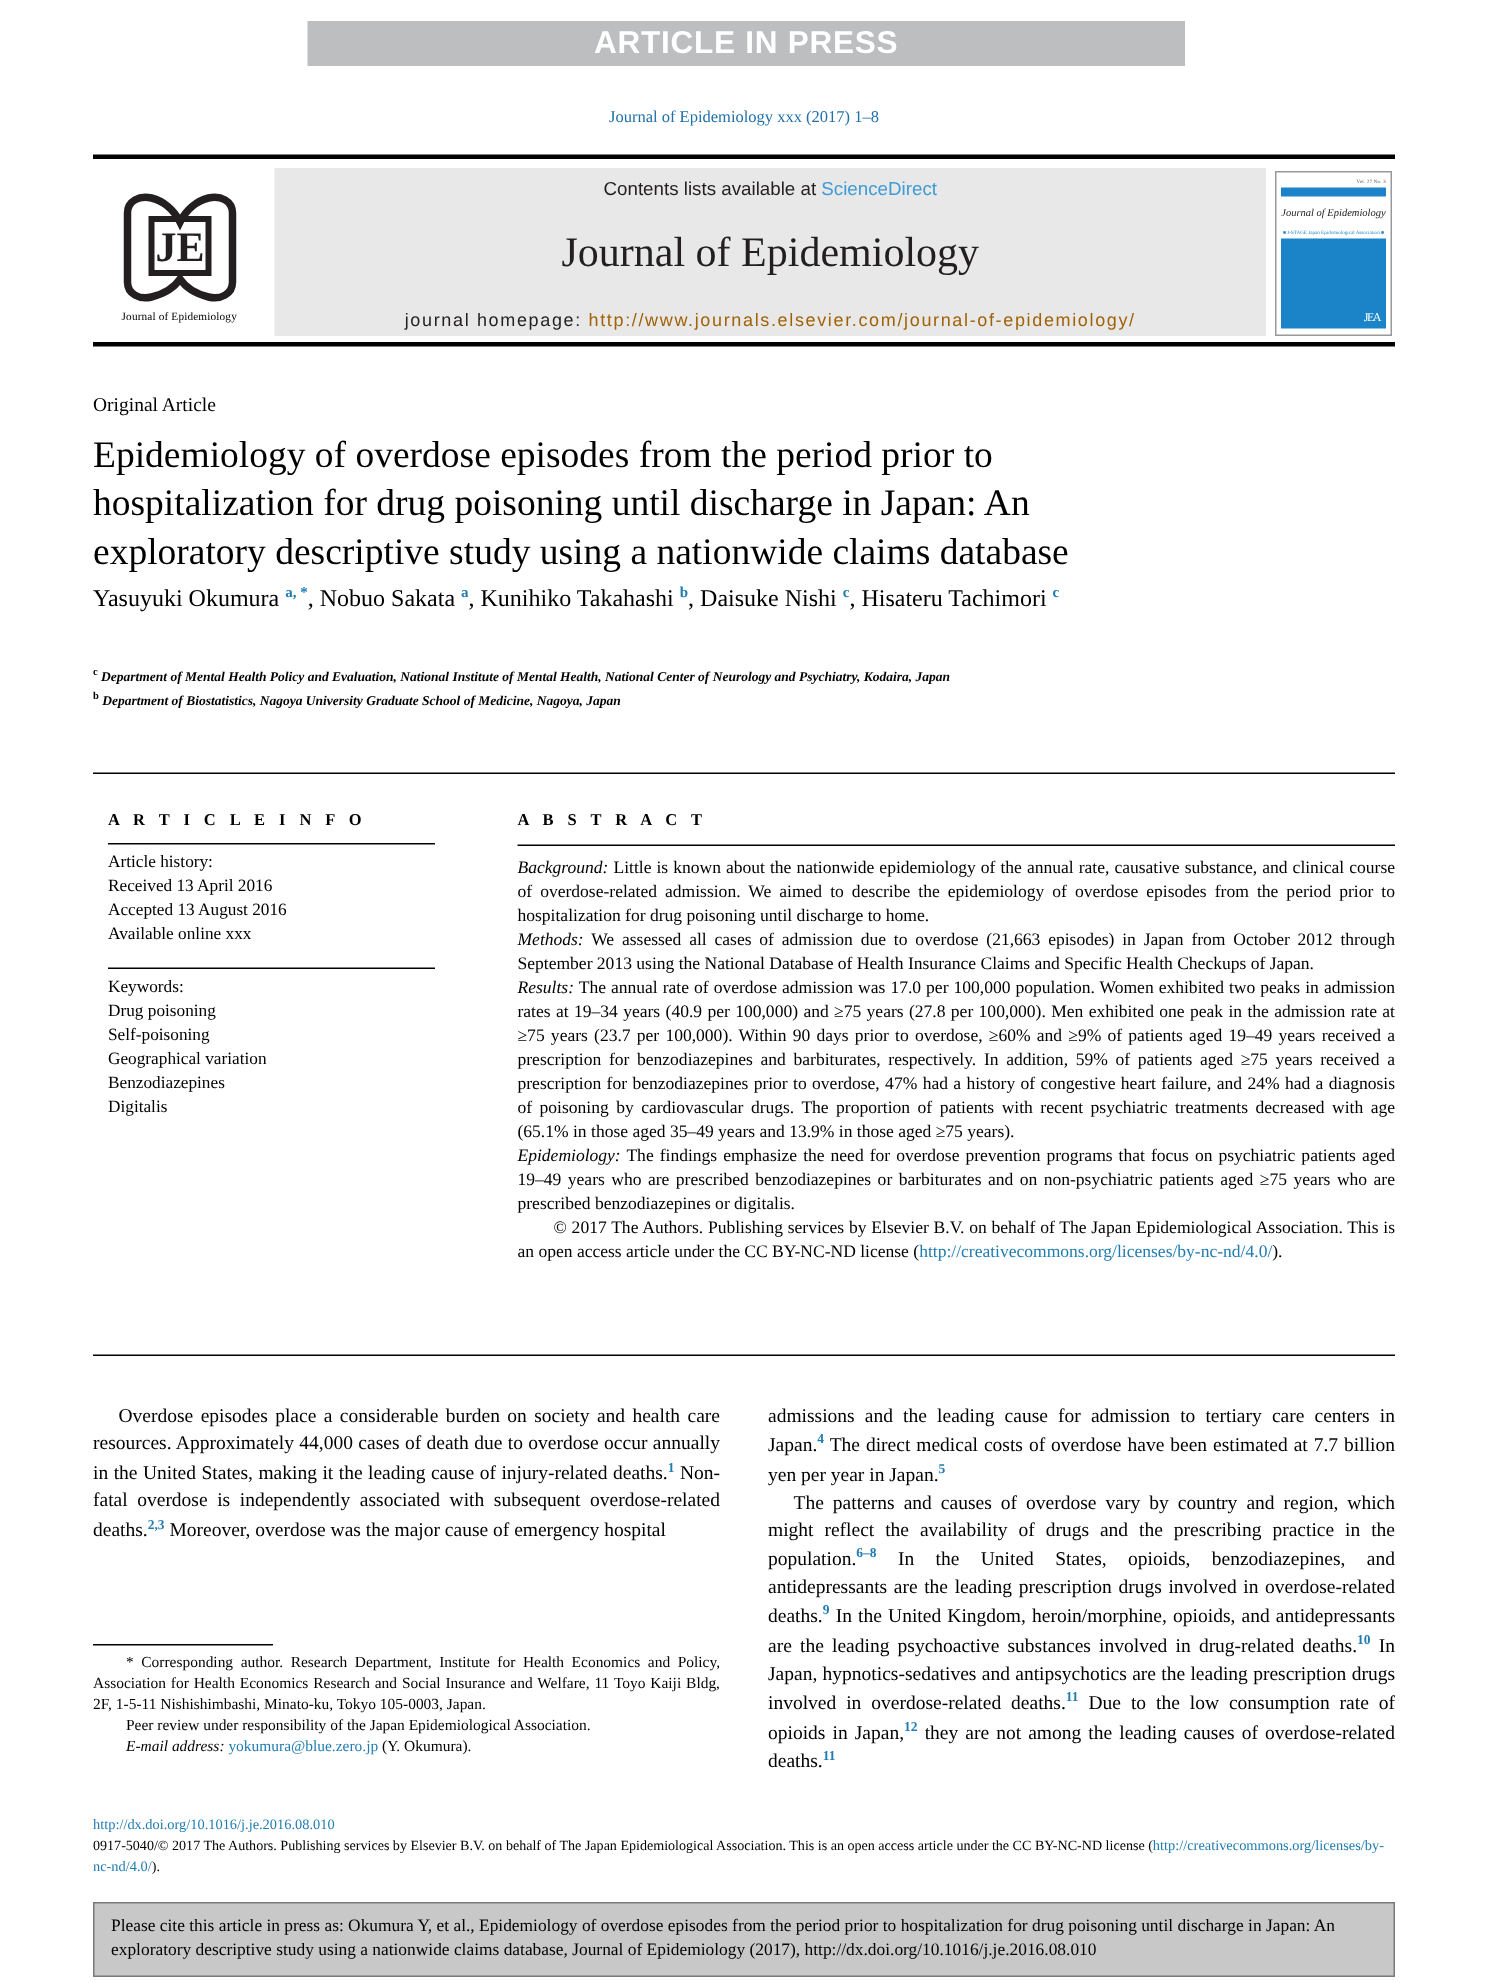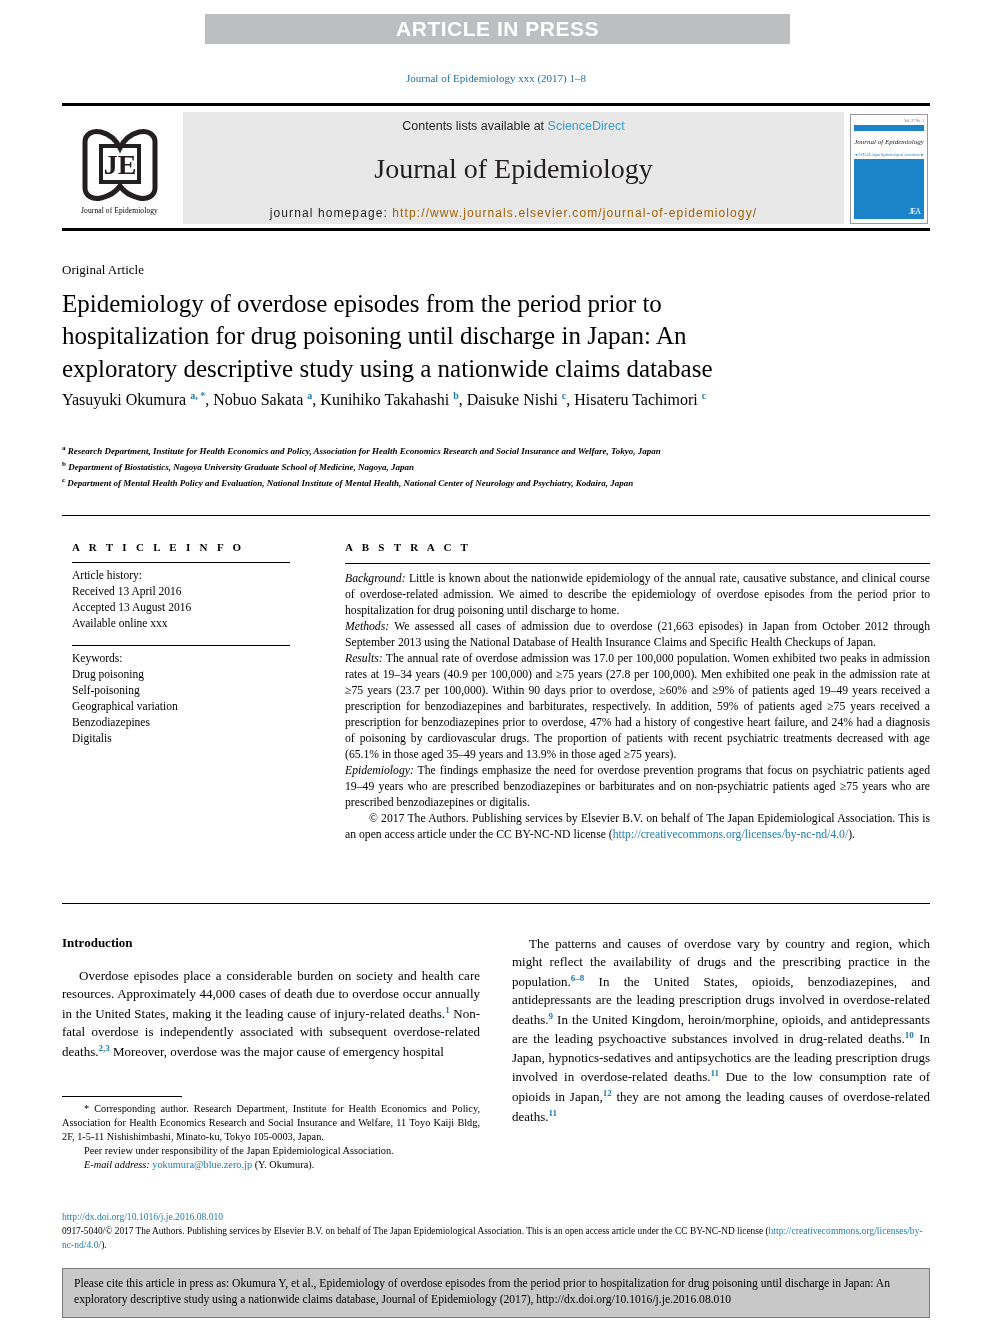--- a/index.html
+++ b/index.html
@@ -415,23 +415,22 @@
   </div>
 </div>
 
 <div class="article-type">Original Article</div>
 
 <h1 class="article-title" style="margin:0;font-weight:normal;">Epidemiology of overdose episodes from the period prior to hospitalization for drug poisoning until discharge in Japan: An exploratory descriptive study using a nationwide claims database</h1>
 
 <div class="authors"><span>Yasuyuki Okumura </span><sup>a, *</sup>, <span>Nobuo Sakata </span><sup>a</sup>, <span>Kunihiko Takahashi </span><sup>b</sup>, <span>Daisuke Nishi </span><sup>c</sup>, <span>Hisateru Tachimori </span><sup>c</sup></div>
 
 <div class="affiliations">
-    <div><sup>a</sup><span> Research Department, Institute for Health Economics and Policy, Association for Health Economics Research and Social Insurance and Welfare, Tokyo, Japan</span></div>
+    <div><sup>c</sup><span> Department of Mental Health Policy and Evaluation, National Institute of Mental Health, National Center of Neurology and Psychiatry, Kodaira, Japan</span></div>
     <div><sup>b</sup><span> Department of Biostatistics, Nagoya University Graduate School of Medicine, Nagoya, Japan</span></div>
-    <div><sup>c</sup><span> Department of Mental Health Policy and Evaluation, National Institute of Mental Health, National Center of Neurology and Psychiatry, Kodaira, Japan</span></div>
   </div>
 
 <div class="rule-top"></div>
 
 <div class="info-col">
   <div class="sec-head">A R T I C L E    I N F O</div>
   <div class="info-rule"></div>
   <div class="info-block">
     <div class="lbl">Article history:</div>
     <div id="history-items">
@@ -461,28 +460,28 @@
     <p><span class="lbl">Methods:</span><span> We assessed all cases of admission due to overdose (21,663 episodes) in Japan from October 2012 through September 2013 using the National Database of Health Insurance Claims and Specific Health Checkups of Japan.</span></p>
     <p><span class="lbl">Results:</span><span> The annual rate of overdose admission was 17.0 per 100,000 population. Women exhibited two peaks in admission rates at 19–34 years (40.9 per 100,000) and ≥75 years (27.8 per 100,000). Men exhibited one peak in the admission rate at ≥75 years (23.7 per 100,000). Within 90 days prior to overdose, ≥60% and ≥9% of patients aged 19–49 years received a prescription for benzodiazepines and barbiturates, respectively. In addition, 59% of patients aged ≥75 years received a prescription for benzodiazepines prior to overdose, 47% had a history of congestive heart failure, and 24% had a diagnosis of poisoning by cardiovascular drugs. The proportion of patients with recent psychiatric treatments decreased with age (65.1% in those aged 35–49 years and 13.9% in those aged ≥75 years).</span></p>
     <p><span class="lbl">Epidemiology:</span><span> The findings emphasize the need for overdose prevention programs that focus on psychiatric patients aged 19–49 years who are prescribed benzodiazepines or barbiturates and on non-psychiatric patients aged ≥75 years who are prescribed benzodiazepines or digitalis.</span></p>
     <p class="copyright-p"><span>© 2017 The Authors. Publishing services by Elsevier B.V. on behalf of The Japan Epidemiological Association. This is an open access article under the CC BY-NC-ND license (</span><span class="link">http://creativecommons.org/licenses/by-nc-nd/4.0/</span><span>).</span></p>
   </div>
 </div>
 
 <div class="rule-bottom"></div>
 
 <div class="col-left">
-  <div class="body-head">Introduction</div>
   <div class="body-text" id="intro-left">
       <p>Overdose episodes place a considerable burden on society and health care resources. Approximately 44,000 cases of death due to overdose occur annually in the United States, making it the leading cause of injury-related deaths.<sup>1</sup> Non-fatal overdose is independently associated with subsequent overdose-related deaths.<sup>2,3</sup> Moreover, overdose was the major cause of emergency hospital</p>
     </div>
 </div>
 
 <div class="col-right">
   <div class="body-text" id="intro-right">
+      <p style="text-indent: 0px;">admissions and the leading cause for admission to tertiary care centers in Japan.<sup>4</sup> The direct medical costs of overdose have been estimated at 7.7 billion yen per year in Japan.<sup>5</sup></p>
       <p>The patterns and causes of overdose vary by country and region, which might reflect the availability of drugs and the prescribing practice in the population.<sup>6–8</sup> In the United States, opioids, benzodiazepines, and antidepressants are the leading prescription drugs involved in overdose-related deaths.<sup>9</sup> In the United Kingdom, heroin/morphine, opioids, and antidepressants are the leading psychoactive substances involved in drug-related deaths.<sup>10</sup> In Japan, hypnotics-sedatives and antipsychotics are the leading prescription drugs involved in overdose-related deaths.<sup>11</sup> Due to the low consumption rate of opioids in Japan,<sup>12</sup> they are not among the leading causes of overdose-related deaths.<sup>11</sup></p>
     </div>
 </div>
 
 <div class="footnote">
   <div class="footnote-rule"></div>
   <p class="indent">* Corresponding author. Research Department, Institute for Health Economics and Policy, Association for Health Economics Research and Social Insurance and Welfare, 11 Toyo Kaiji Bldg, 2F, 1-5-11 Nishishimbashi, Minato-ku, Tokyo 105-0003, Japan.</p>
   <p class="indent">Peer review under responsibility of the Japan Epidemiological Association.</p>
   <p class="indent"><span class="lbl">E-mail address:</span> <span class="link">yokumura@blue.zero.jp</span><span> (Y. Okumura).</span></p>
 </div>

